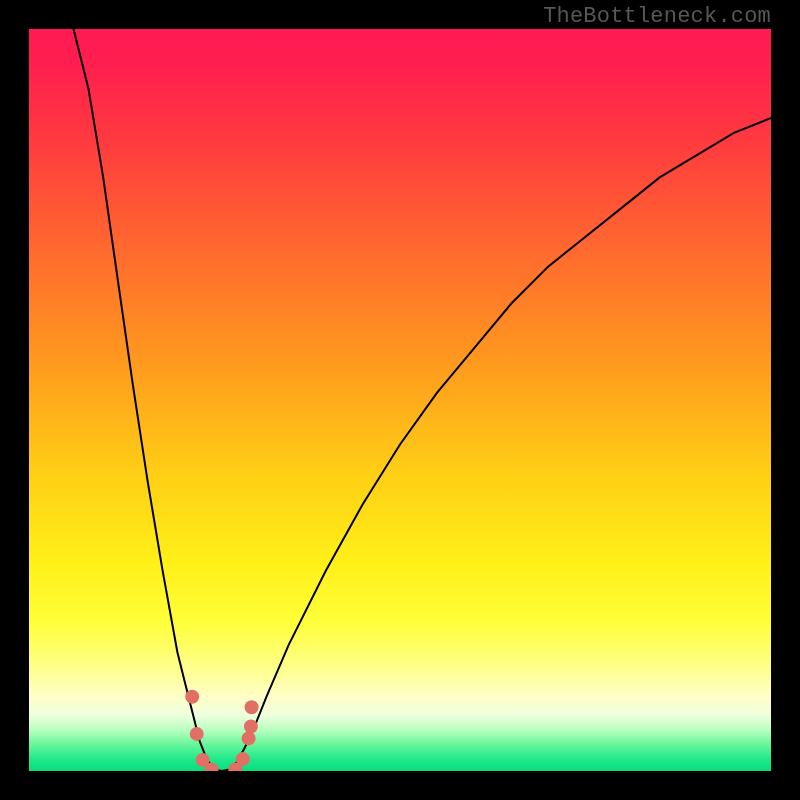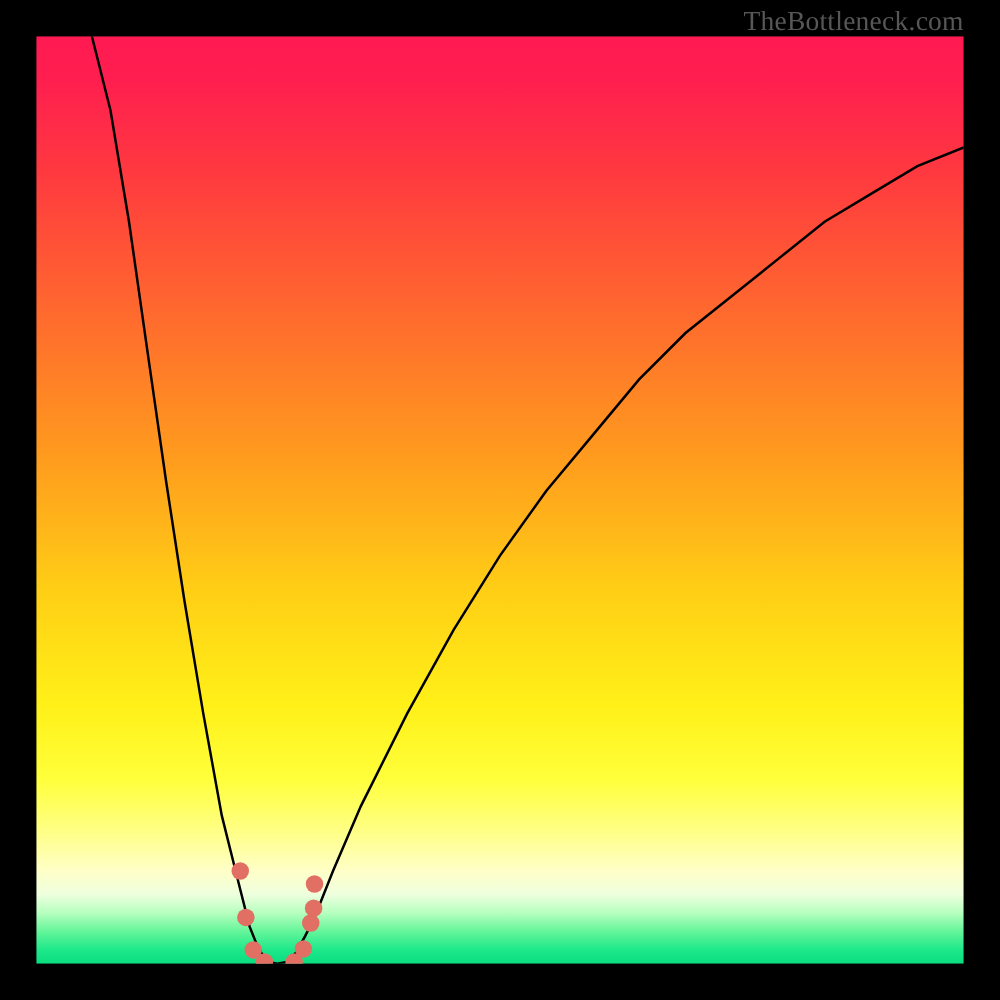--- a/index.html
+++ b/index.html
@@ -17,21 +17,21 @@
     position: absolute;
     left: 29px;
     top: 29px;
     width: 742px;
     height: 742px;
   }
   .watermark {
     position: absolute;
     right: 29px;
     top: 4px;
-    font-family: Liberation Serif, serif;
+    font-family: Liberation Mono, monospace;
     font-size: 22px;
     color: #575757;
     letter-spacing: 0.2px;
   }
 </style>
 </head>
 <body>
 
 <div class="stage">
   <div class="watermark">TheBottleneck.com</div>

